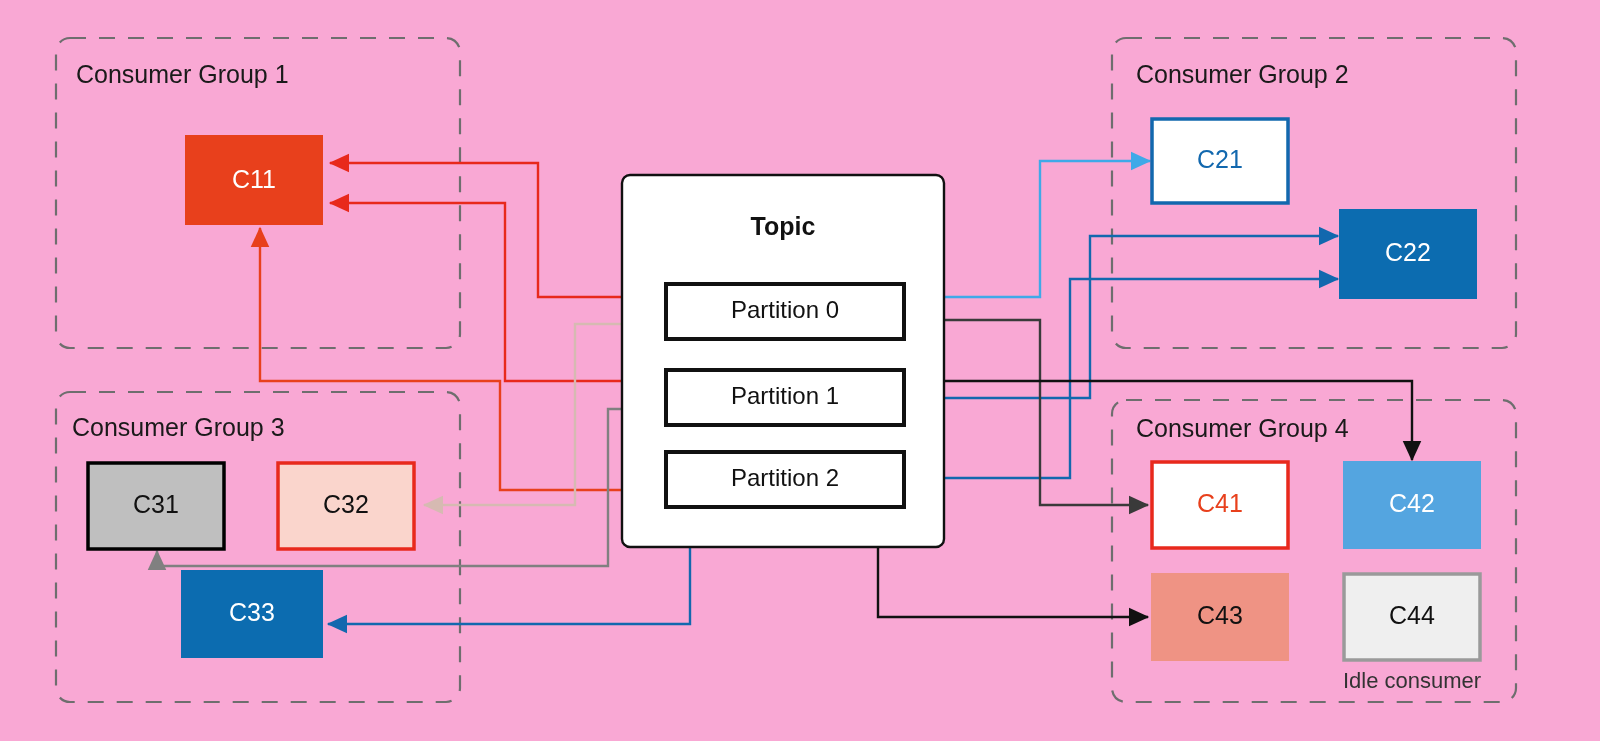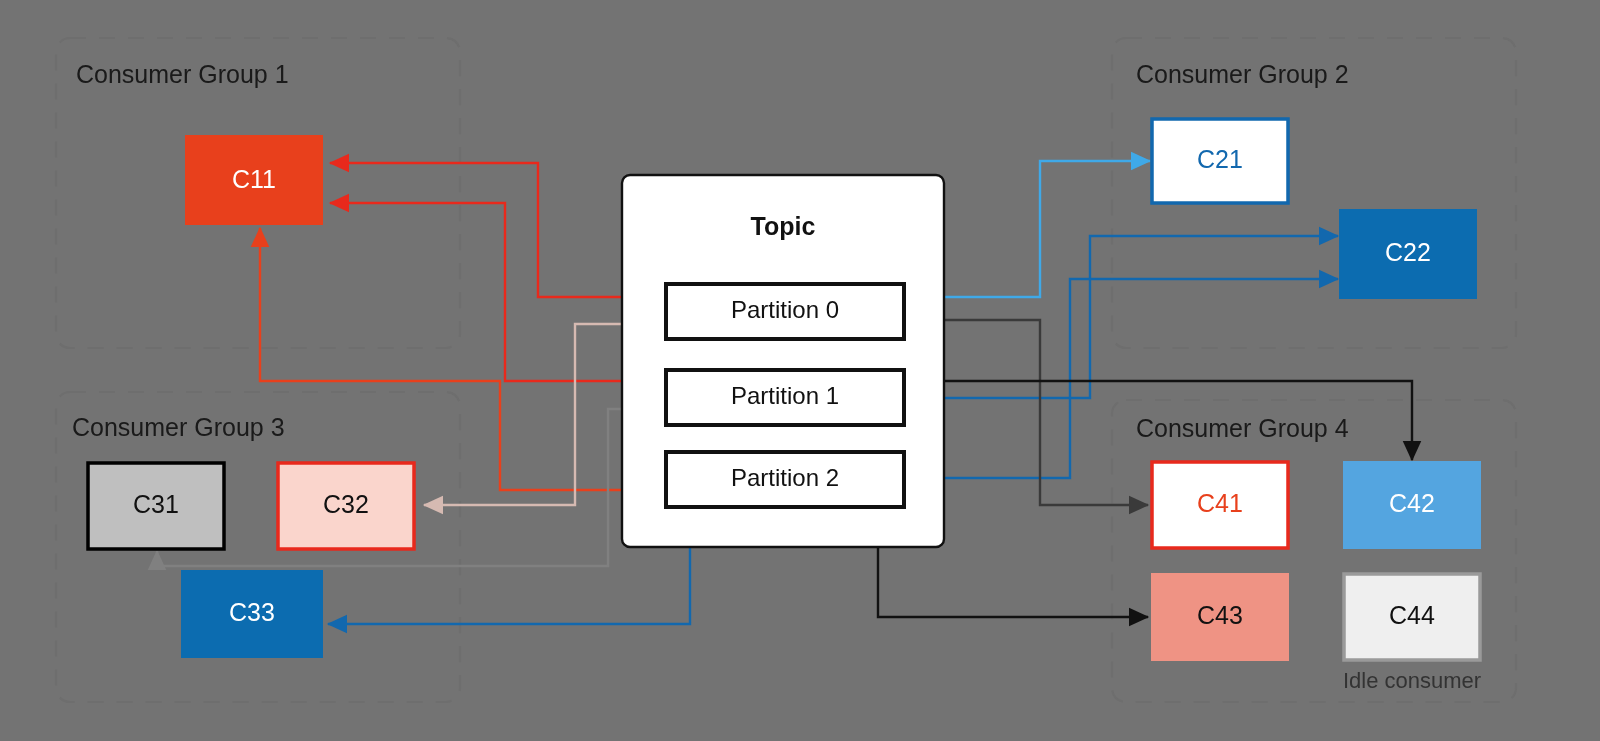--- a/index.html
+++ b/index.html
@@ -1,17 +1,17 @@
 <!DOCTYPE html>
 <html><head>
 <meta charset="utf-8">
 <style>
   html,body{margin:0;padding:0;background:#ffffff;}
   body{font-family:"Liberation Sans","DejaVu Sans",sans-serif;}
-  #stage{position:relative;width:1600px;height:741px;background:#737373;overflow:hidden;}
+  #stage{position:relative;width:1600px;height:741px;background:#f9a8d4;overflow:hidden;}
   svg{display:block;}
   .grp-label{font-size:25px;fill:#1a1a1a;font-family:"Liberation Sans","DejaVu Sans",sans-serif;}
   .box-label{font-size:25px;font-family:"Liberation Sans","DejaVu Sans",sans-serif;text-anchor:middle;dominant-baseline:middle;}
   .part-label{font-size:24px;fill:#111;font-family:"Liberation Sans","DejaVu Sans",sans-serif;text-anchor:middle;dominant-baseline:middle;}
   .topic-label{font-size:25px;fill:#111;font-weight:bold;font-family:"Liberation Sans","DejaVu Sans",sans-serif;text-anchor:middle;dominant-baseline:middle;}
   .idle-label{font-size:22px;fill:#333;font-family:"Liberation Sans","DejaVu Sans",sans-serif;text-anchor:middle;}
 </style>
 </head>
 <body>
 

